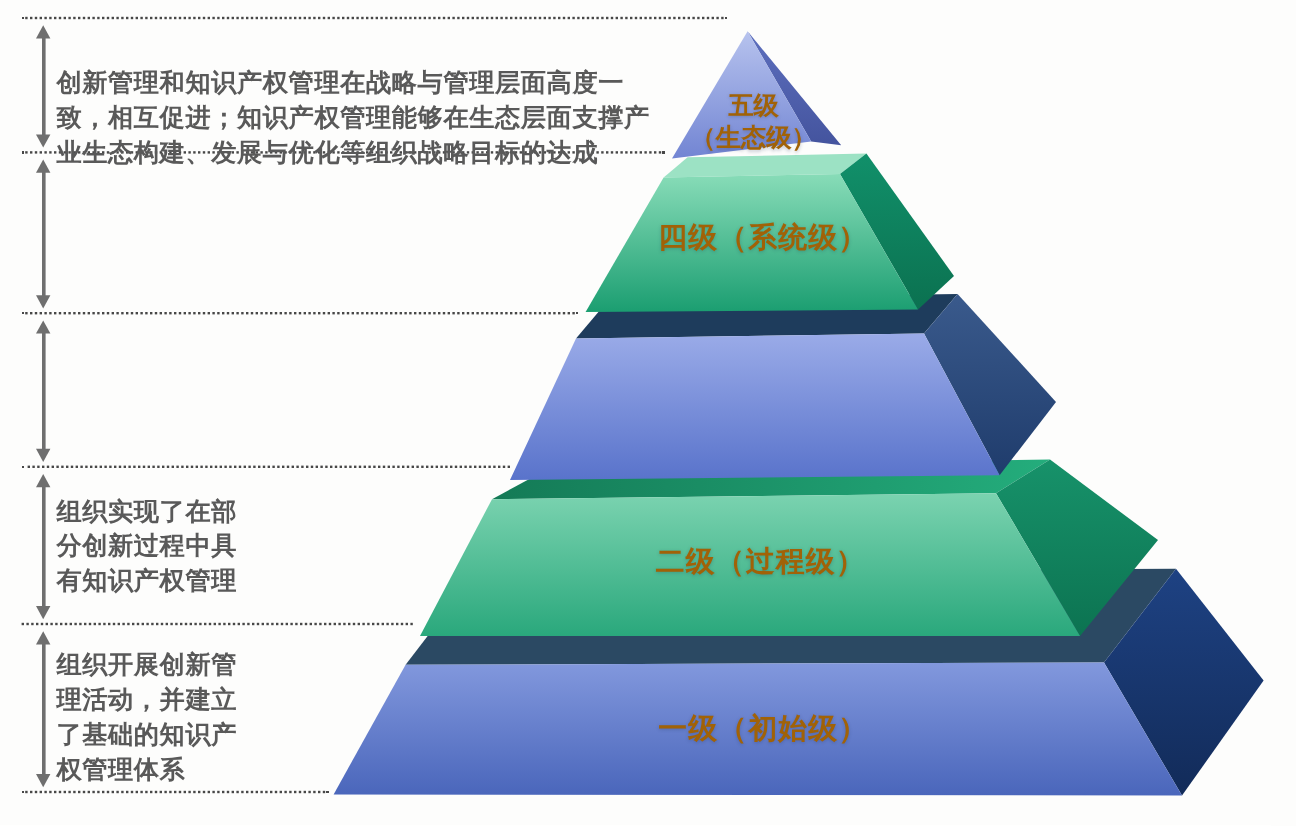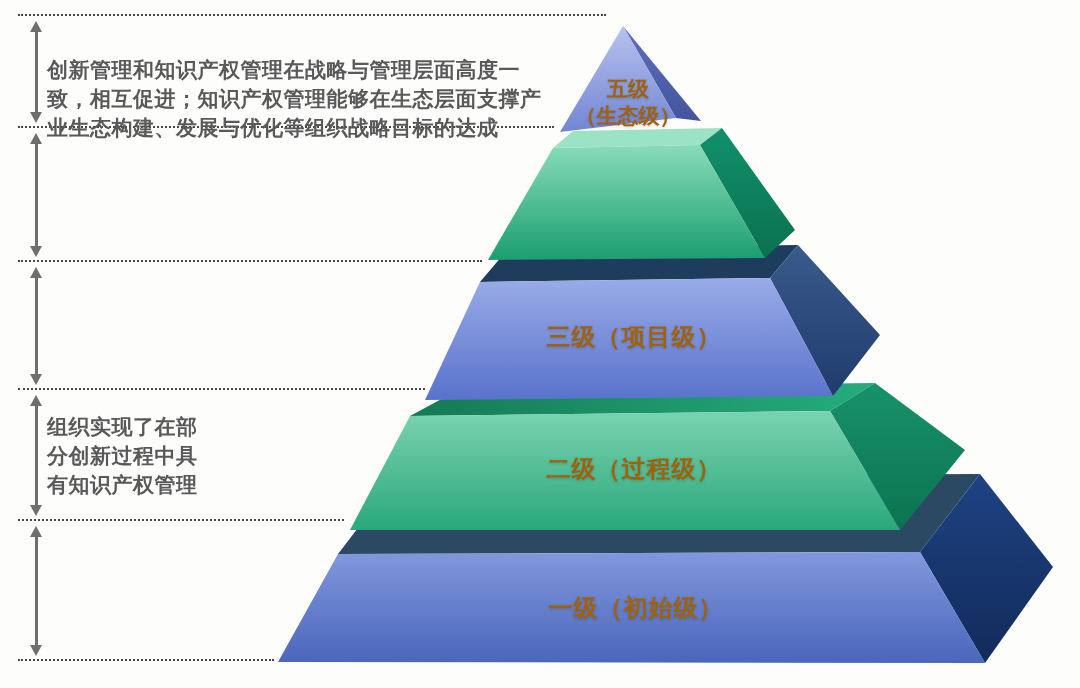--- a/index.html
+++ b/index.html
@@ -76,20 +76,24 @@
       <span class="shaft"></span>
       <span class="head down"></span>
   </div>
 
   <div class="desc" style="top:27px;margin-top:28px;">创新管理和知识产权管理在战略与管理层面高度一
 致，相互促进；知识产权管理能够在生态层面支撑产
 业生态构建、发展与优化等组织战略目标的达成</div>
   <div class="desc" style="top:414px;font-family:Liberation Mono, monospace;">组织实现了在部
 分创新过程中具
 有知识产权管理</div>
+  <div class="desc" style="top:540px;">组织开展创新管
+理活动，并建立
+了基础的知识产
+权管理体系</div>
 
   <svg class="pyr-svg" width="1080" height="688" viewBox="0 0 1080 688">
     <defs>
       <linearGradient id="g1" x1="0" y1="0" x2="0" y2="1">
           <stop offset="0" stop-color="#8298dd"></stop>
           <stop offset="1" stop-color="#4a66bb"></stop>
         </linearGradient>
       <linearGradient id="s1" x1="0" y1="0" x2="0" y2="1">
           <stop offset="0" stop-color="#1e4283"></stop>
           <stop offset="1" stop-color="#122b59"></stop>
@@ -147,17 +151,17 @@
     <polygon points="553,148 700,145 722,128 573,131" fill="#9ce2c4"></polygon>
     <polygon points="700,145 765,258 795,230 722,128" fill="url(#s4)"></polygon>
     <polygon points="553,148 700,145 765,258 488,260" fill="url(#g4)"></polygon>
 
     <polygon points="623,26 676,118 701,121" fill="url(#s5)"></polygon>
     <polygon points="623,26 560,132 676,118" fill="url(#g5)"></polygon>
   </svg>
 
   <div class="pyr-label apex" style="left:628px;top:102px;">五级
 （生态级）</div>
-  <div class="pyr-label" style="left:634px;top:337px;">三级（项目级）</div>
+  <div class="pyr-label" style="left:636px;top:199px;">四级（系统级）</div>
   <div class="pyr-label" style="left:636px;top:608px;">一级（初始级）</div>
   <div class="pyr-label" style="left:634px;top:469px;">二级（过程级）</div>
 
 </div>
 
 </body></html>

